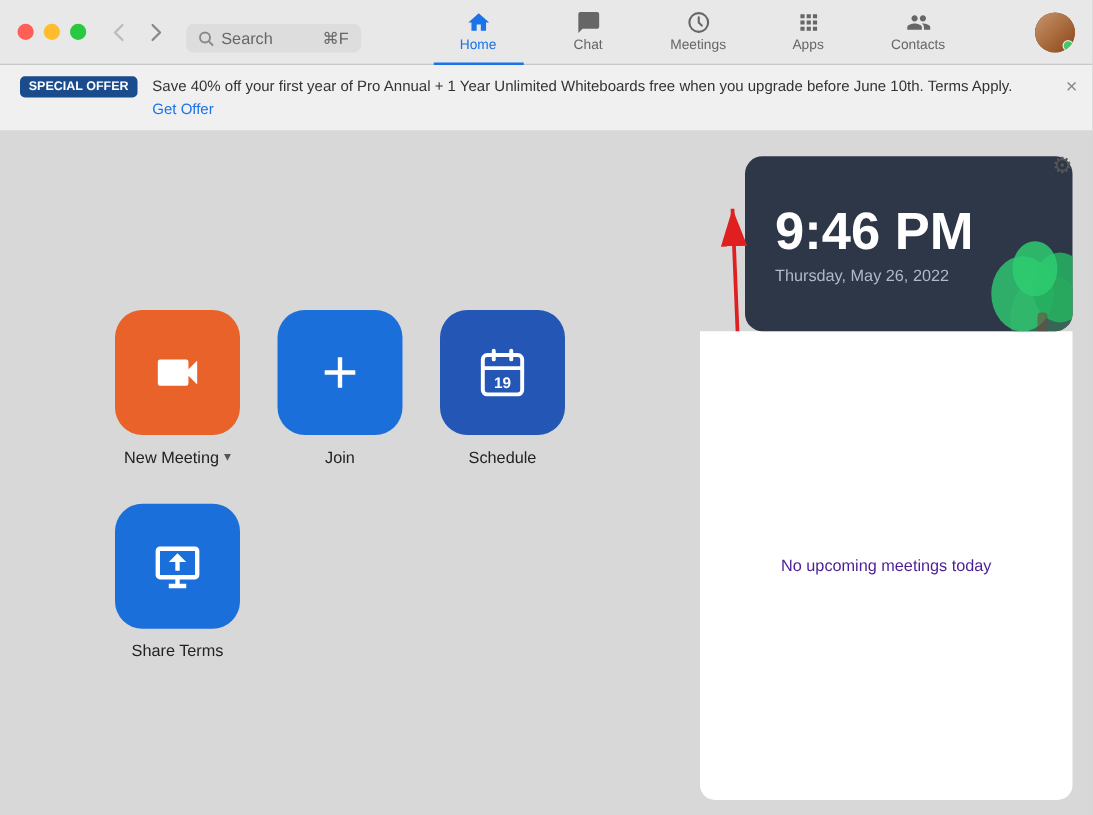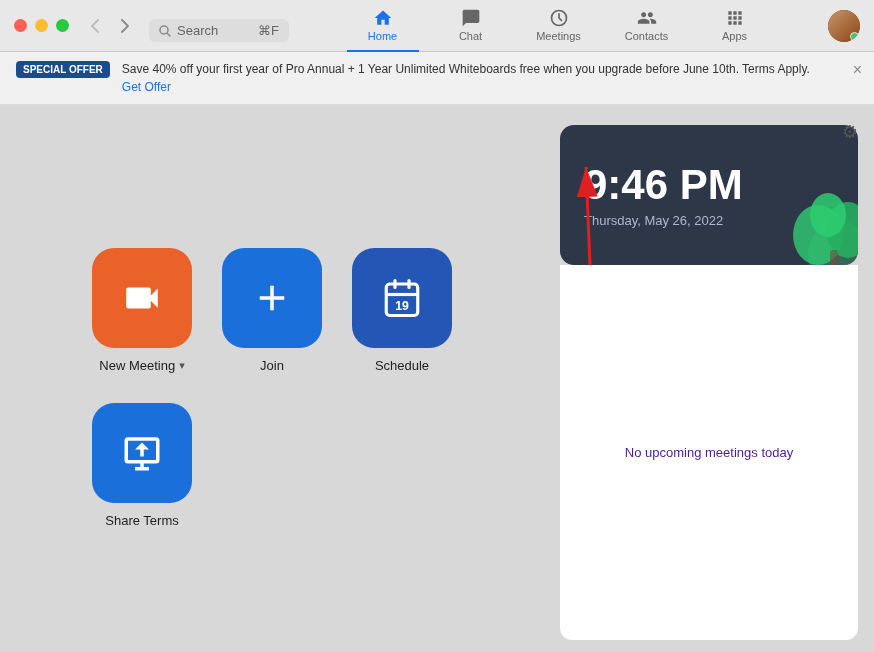--- a/index.html
+++ b/index.html
@@ -280,20 +280,21 @@
       background: #2d3748;
       border-radius: 14px;
       overflow: hidden;
       position: relative;
       height: 140px;
       display: flex;
       flex-direction: column;
       justify-content: center;
       align-items: flex-start;
       padding: 20px 24px;
+      margin-left: 36px;
     }
 
     .clock-decoration {
       position: absolute;
       right: -10px;
       bottom: -20px;
       width: 120px;
       height: 130px;
     }
 
@@ -388,30 +389,30 @@
     <div class="nav-tab">
       <svg width="20" height="20" viewBox="0 0 24 24" fill="#666">
         <circle cx="12" cy="12" r="9" stroke="#666" stroke-width="2" fill="none"></circle>
         <path d="M12 7v5l3 3" stroke="#666" stroke-width="2" stroke-linecap="round" fill="none"></path>
       </svg>
       <span>Meetings</span>
     </div>
 
     <div class="nav-tab">
       <svg width="20" height="20" viewBox="0 0 24 24" fill="#666">
+        <path d="M4 8h4V4H4v4zm6 12h4v-4h-4v4zm-6 0h4v-4H4v4zm0-6h4v-4H4v4zm6 0h4v-4h-4v4zm6-10v4h4V4h-4zm-6 4h4V4h-4v4zm6 6h4v-4h-4v4zm0 6h4v-4h-4v4z"></path>
+      </svg>
+      <span>Apps</span>
+    </div>
+
+    <div class="nav-tab">
+      <svg width="20" height="20" viewBox="0 0 24 24" fill="#666">
         <path d="M16 11c1.66 0 2.99-1.34 2.99-3S17.66 5 16 5c-1.66 0-3 1.34-3 3s1.34 3 3 3zm-8 0c1.66 0 2.99-1.34 2.99-3S9.66 5 8 5C6.34 5 5 6.34 5 8s1.34 3 3 3zm0 2c-2.33 0-7 1.17-7 3.5V19h14v-2.5c0-2.33-4.67-3.5-7-3.5zm8 0c-.29 0-.62.02-.97.05 1.16.84 1.97 1.97 1.97 3.45V19h6v-2.5c0-2.33-4.67-3.5-7-3.5z"></path>
       </svg>
       <span>Contacts</span>
-    </div>
-
-    <div class="nav-tab">
-      <svg width="20" height="20" viewBox="0 0 24 24" fill="#666">
-        <path d="M4 8h4V4H4v4zm6 12h4v-4h-4v4zm-6 0h4v-4H4v4zm0-6h4v-4H4v4zm6 0h4v-4h-4v4zm6-10v4h4V4h-4zm-6 4h4V4h-4v4zm6 6h4v-4h-4v4zm0 6h4v-4h-4v4z"></path>
-      </svg>
-      <span>Apps</span>
     </div>
   </div>
 
   <div class="avatar">
     <div class="avatar-img"></div>
     <div class="avatar-dot"></div>
   </div>
 </div>
 
 <div class="banner">

